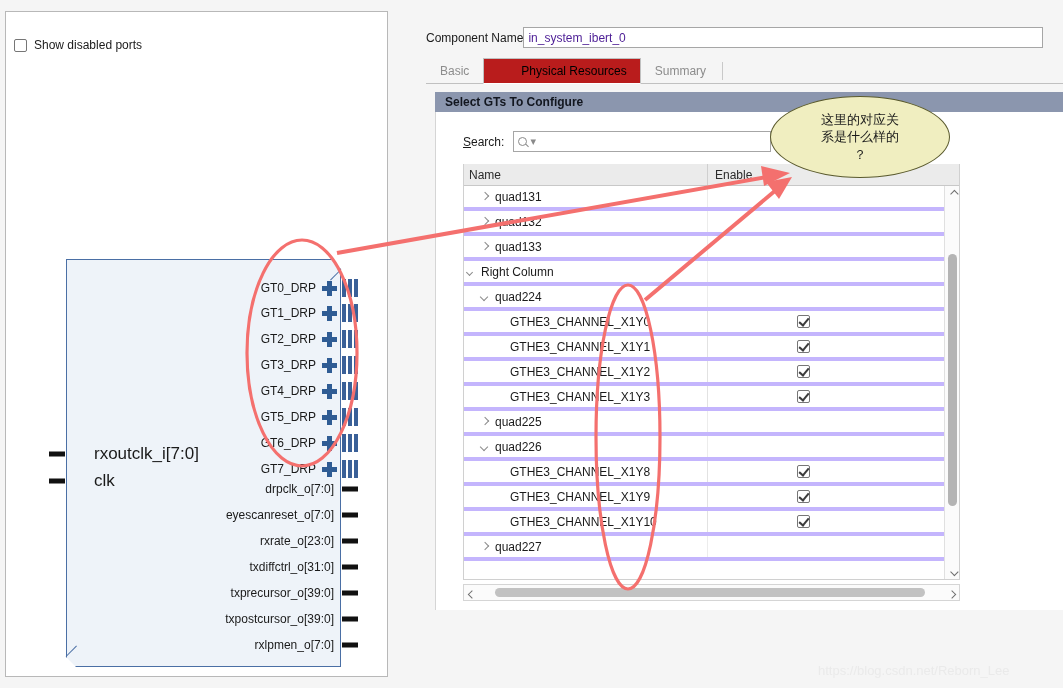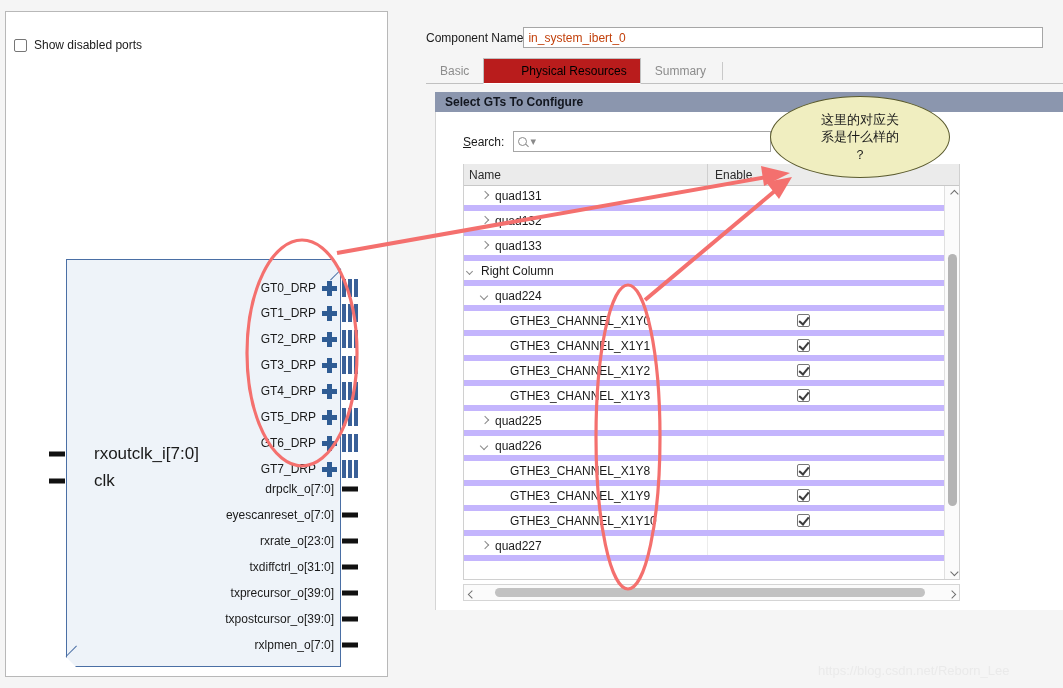--- a/index.html
+++ b/index.html
@@ -168,21 +168,21 @@
   #comp-name-row {
     position: absolute;
     left: 13px; top: 27px;
     display: flex; align-items: center; 
   }
   #comp-name-label { font-size: 12px; color: #1a1a1a; white-space: nowrap; }
   #comp-name-input {
     width: 520px; height: 21px;
     border: 1px solid #a6a6a6;
     background: #ffffff;
-    font-size: 12px; color: #c2410c;
+    font-size: 12px; color: #4c1d95;
     padding: 0 4px;
     line-height: 19px;
     font-family: "Liberation Sans", sans-serif;
   }
 
   
   #tab-strip {
     position: absolute;
     left: 13px; top: 57px;
     width: 637px; height: 27px;
@@ -286,21 +286,21 @@
     border-bottom: 1px solid #c8c8c8;
     font-size: 12px; color: #2b2b2b;
   }
   #thead .th-name { width: 243px; padding-left: 5px; display: flex; align-items: center; }
   #thead .th-sep { width: 1px; background: #cfcfcf; }
   #thead .th-enable { flex: 1; padding-left: 7px; display: flex; align-items: center; }
 
   .trow {
     display: flex;
     height: 25px;
-    border-bottom: 6px solid #c4b5fd;
+    border-bottom: 4px solid #c4b5fd;
     font-size: 12px; color: #1a1a1a;
     align-items: center;
   }
   .trow.selected { background: #c7d9f2; }
   .trow .c-name {
     width: 243px;
     display: flex; align-items: center;
     height: 100%;
     white-space: nowrap;
   }

